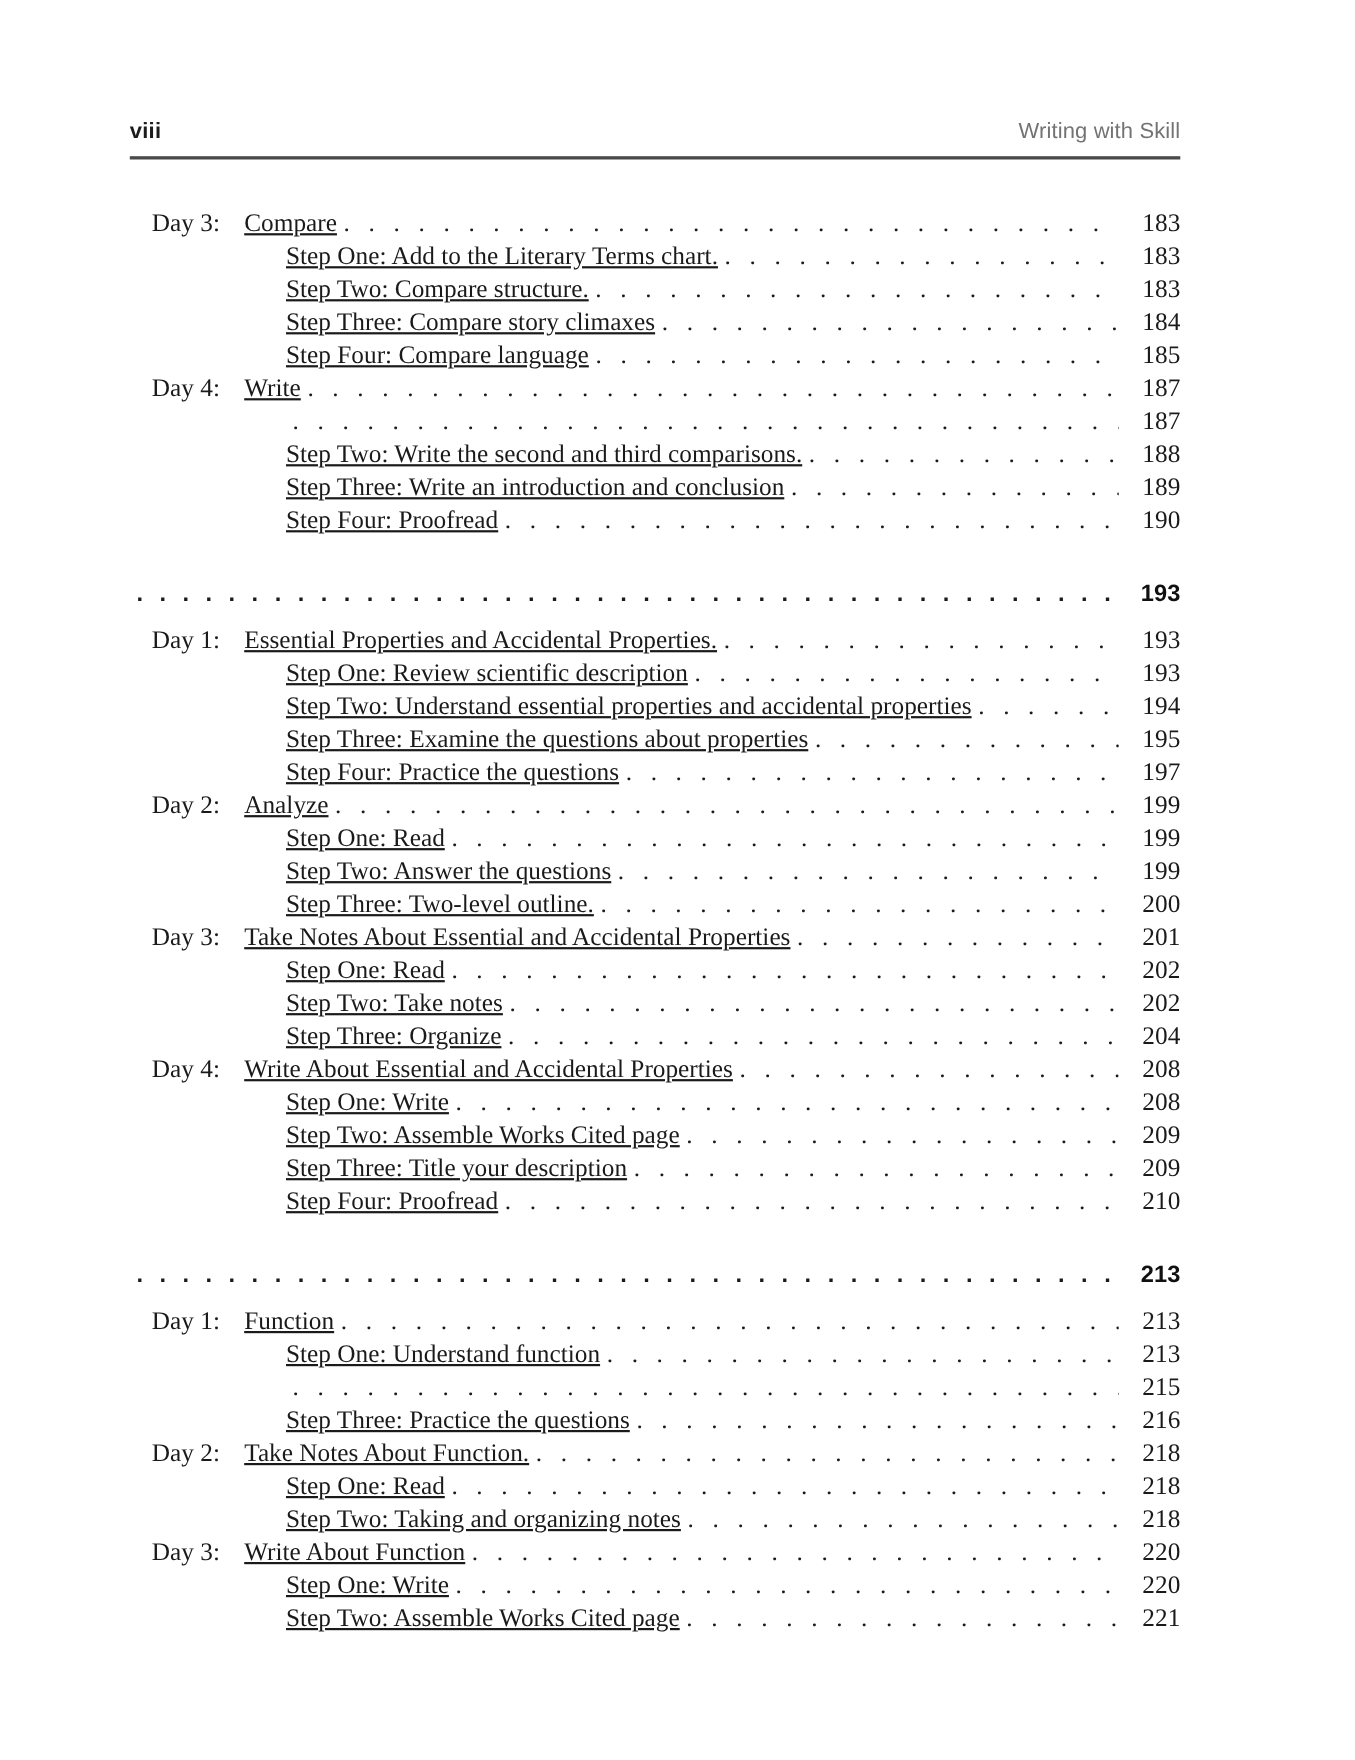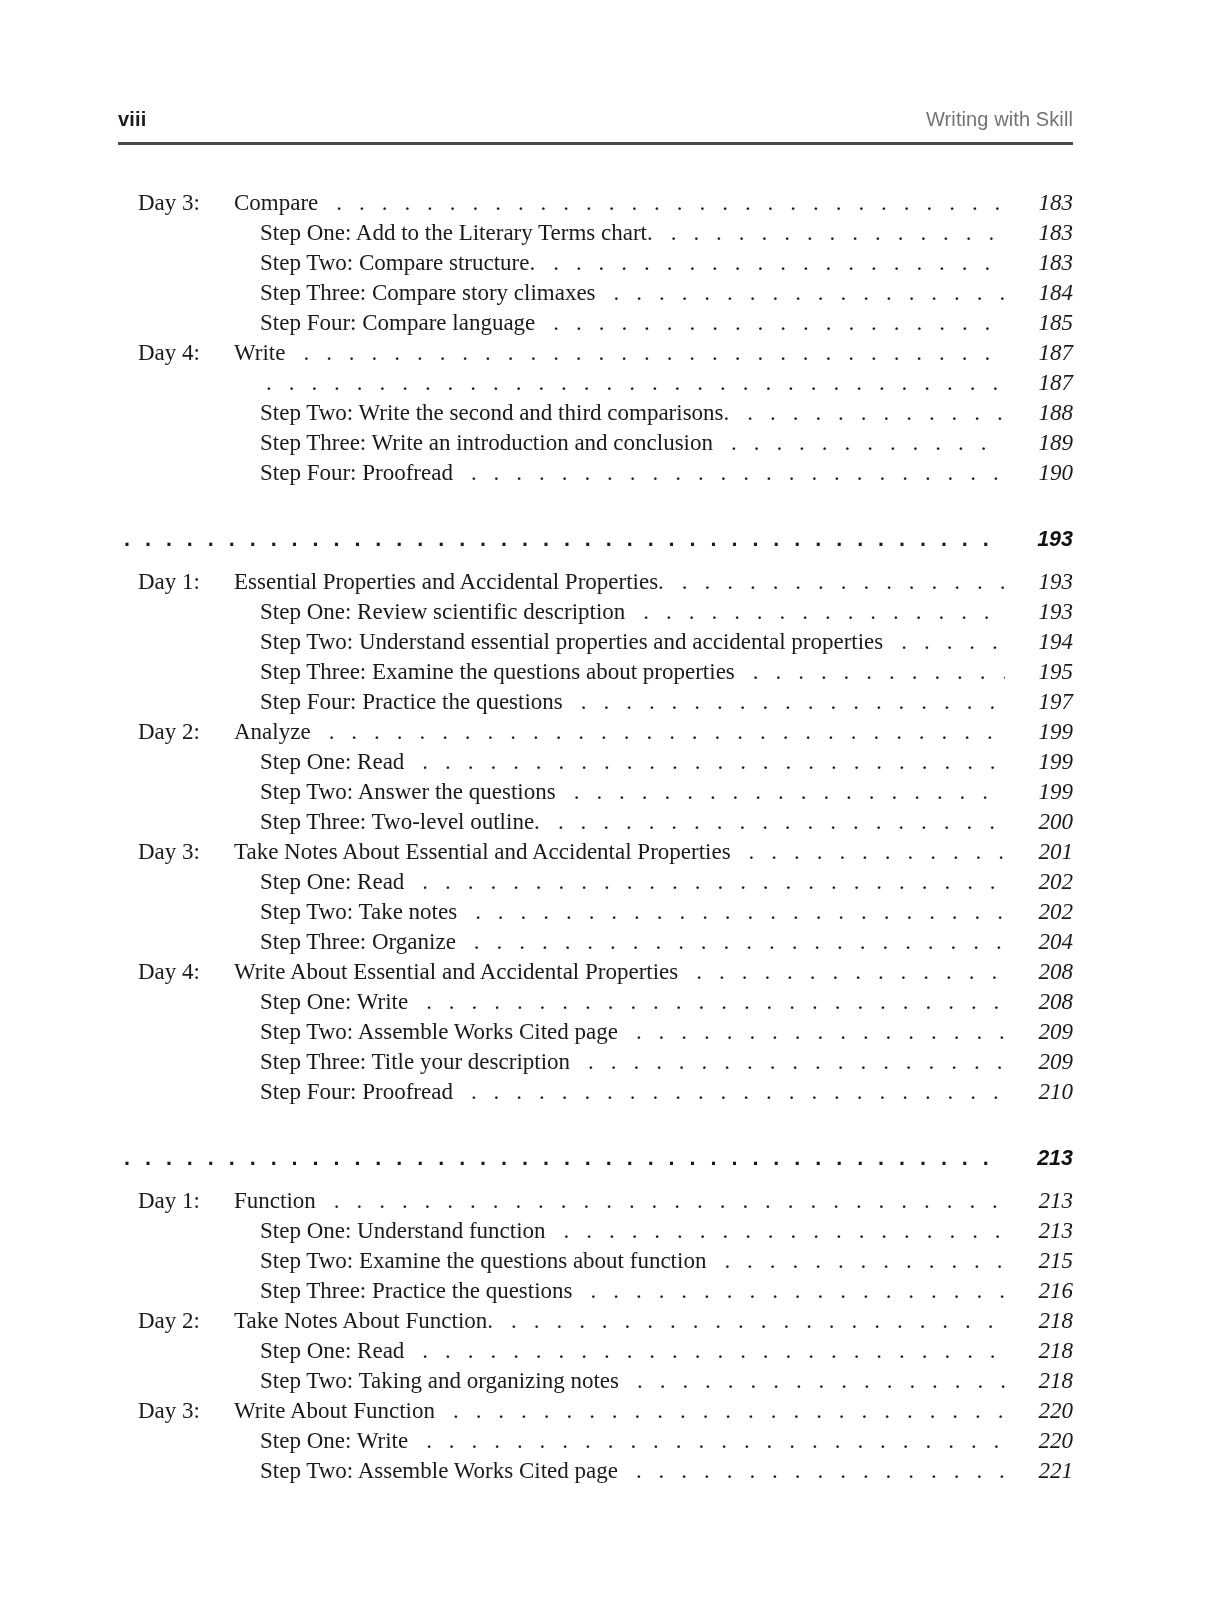--- a/index.html
+++ b/index.html
@@ -63,21 +63,20 @@
     left: 118px;
     top: 190px;
     width: 955px;
   }
 
   .entry {
     display: flex;
     align-items: baseline;
     width: 955px;
     box-sizing: border-box;
-    gap: 12px;
   }
 
   
   .entry.level-week {
     font-family: "Liberation Sans", "DejaVu Sans", sans-serif;
     font-weight: 700;
     font-size: 21.5px;
     color: #111111;
     padding-left: 0px;
     height: 42px;
@@ -111,20 +110,21 @@
   
   .entry.level-step {
     font-size: 23px;
     padding-left: 142px;
     height: 30px;
   }
 
   .title-text {
     white-space: nowrap;
     flex: 0 0 auto;
+    text-decoration: underline;
   }
 
   .leader {
     flex: 1 1 auto;
     overflow: hidden;
     white-space: nowrap;
     font-size: 23px;
     letter-spacing: 5.6px;
     color: #1a1a1a;
     margin: 0 4px 0 6px;
@@ -132,21 +132,20 @@
     line-height: 1;
   }
 
   .page-num {
     flex: 0 0 auto;
     width: 52px;
     text-align: right;
     white-space: nowrap;
     font-size: 23px;
     font-variant-numeric: lining-nums;
-    font-style: italic;
   }
 
   
   .block-gap {
     height: 22px;
   }
 </style>
 </head>
 <body>
 
@@ -319,21 +318,20 @@
         <span class="title-text">Function</span>
         <span class="leader">. . . . . . . . . . . . . . . . . . . . . . . . . . . . . . . . . . . . . . . . . . . . . . . . . . . . . . . . . . . . . . . . . . . . . . . . . . . . . . . . . . . . . . . . . . . . . . . . . . . . . . . . . . . . . . . . . . . . . . . . </span>
         <span class="page-num">213</span>
       </div>
       <div class="entry level-step">
         <span class="title-text">Step One: Understand function</span>
         <span class="leader">. . . . . . . . . . . . . . . . . . . . . . . . . . . . . . . . . . . . . . . . . . . . . . . . . . . . . . . . . . . . . . . . . . . . . . . . . . . . . . . . . . . . . . . . . . . . . . . . . . . . . . . . . . . . . . . . . . . . . . . . </span>
         <span class="page-num">213</span>
       </div>
       <div class="entry level-step">
-        <span class="title-text">Step Two: Examine the questions about function</span>
         <span class="leader">. . . . . . . . . . . . . . . . . . . . . . . . . . . . . . . . . . . . . . . . . . . . . . . . . . . . . . . . . . . . . . . . . . . . . . . . . . . . . . . . . . . . . . . . . . . . . . . . . . . . . . . . . . . . . . . . . . . . . . . . </span>
         <span class="page-num">215</span>
       </div>
       <div class="entry level-step">
         <span class="title-text">Step Three: Practice the questions</span>
         <span class="leader">. . . . . . . . . . . . . . . . . . . . . . . . . . . . . . . . . . . . . . . . . . . . . . . . . . . . . . . . . . . . . . . . . . . . . . . . . . . . . . . . . . . . . . . . . . . . . . . . . . . . . . . . . . . . . . . . . . . . . . . . </span>
         <span class="page-num">216</span>
       </div>
       <div class="entry level-day">
         <span class="day-label">Day 2:</span>

